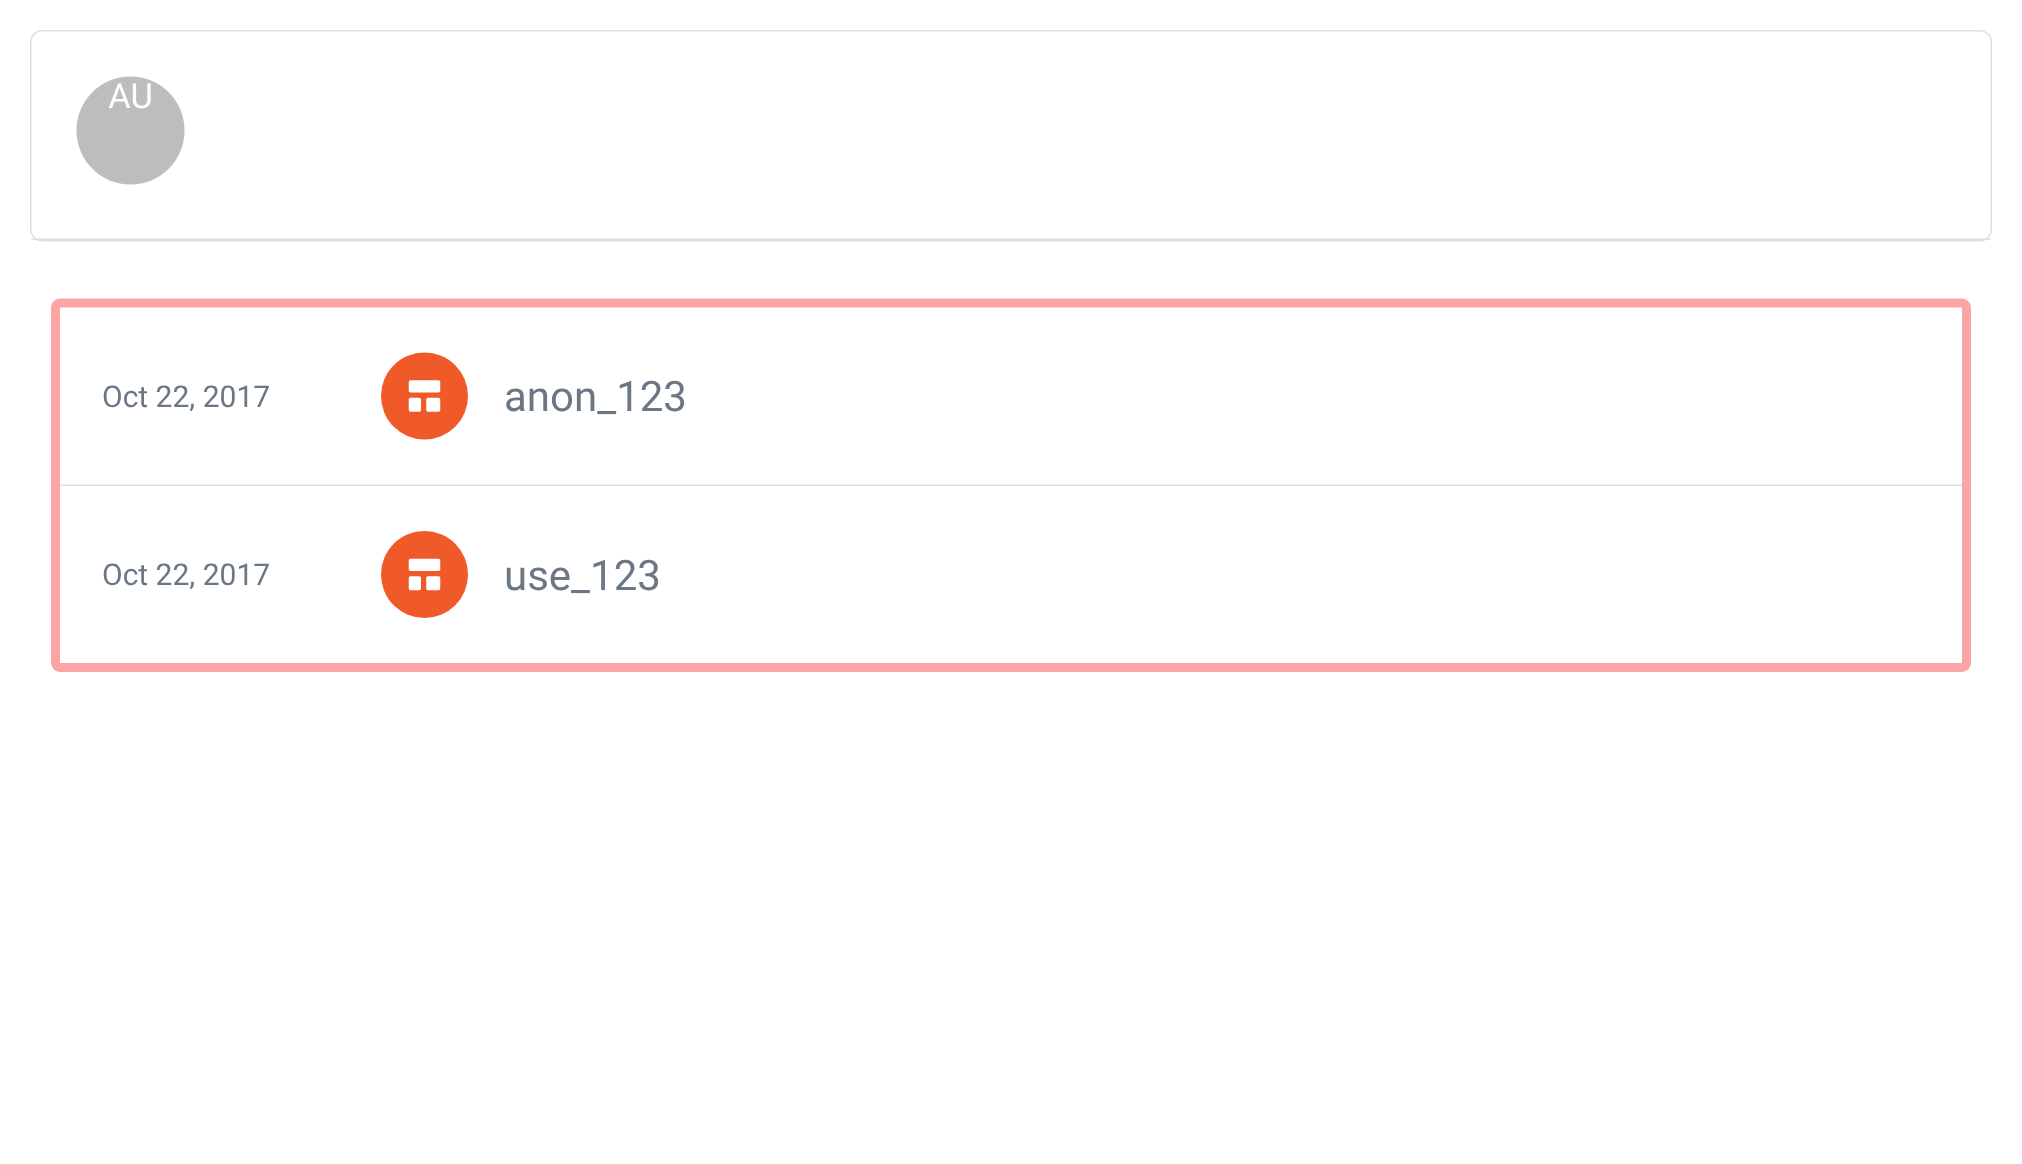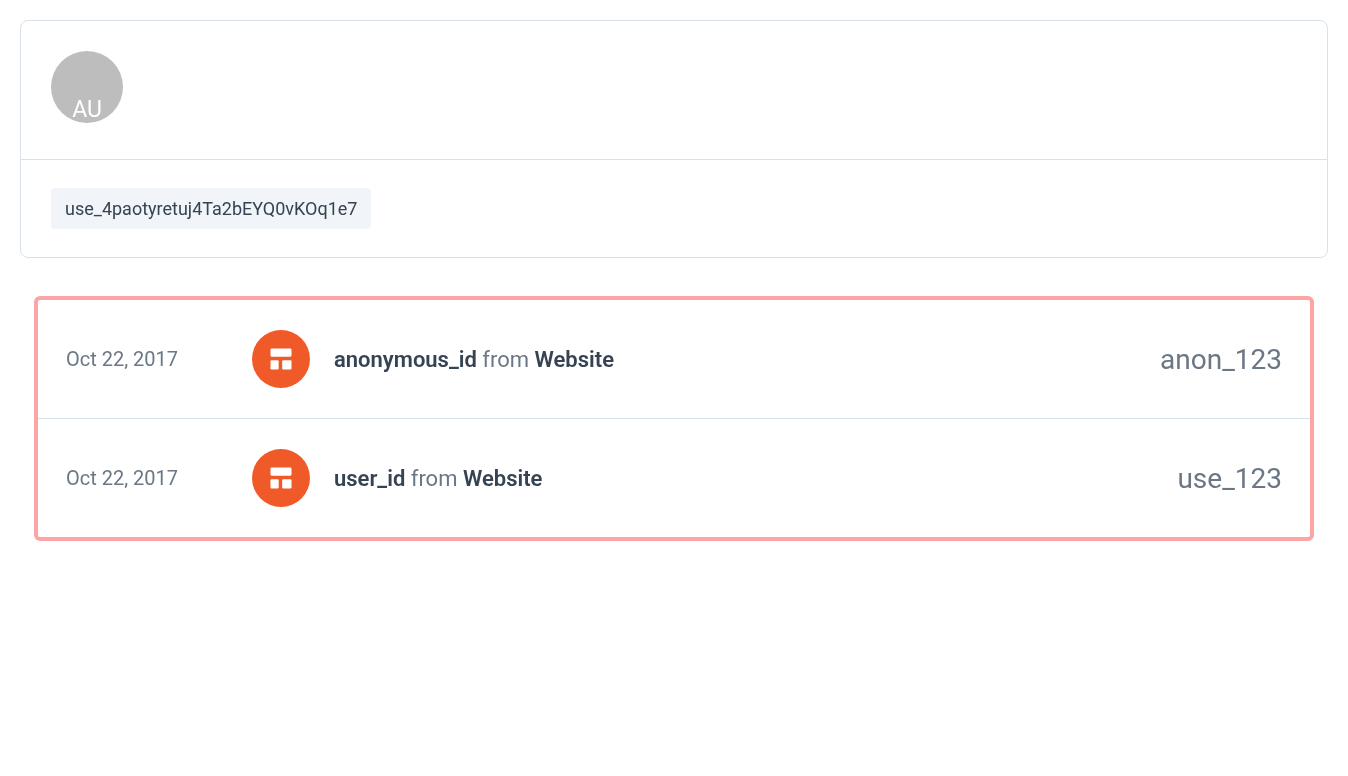--- a/index.html
+++ b/index.html
@@ -25,21 +25,21 @@
       align-items: center;
       padding: 30px 30px 36px 30px;
       border-bottom: 1px solid #d8e1ea;
     }
     .avatar {
       width: 72px;
       height: 72px;
       border-radius: 50%;
       background: #bdbdbd;
       display: flex;
-      align-items: flex-end;
+      align-items: flex-start;
       justify-content: center;
       color: #ffffff;
       font-size: 23px;
       font-weight: 400;
       margin-right: 36px;
       flex-shrink: 0;
     }
     .user-name {
       font-size: 30px;
       font-weight: 400;
@@ -66,21 +66,21 @@
     .tab {
       font-size: 22px;
       color: #354353;
       cursor: pointer;
     }
     .tab.active {
       color: #1a73e8;
     }
     .identities-table {
       margin-top: 38px;
-      border: 4px solid #fca5a5;
+      border: 6px solid #fca5a5;
       border-radius: 6px;
       margin-left: 14px;
       margin-right: 14px;
     }
     .identity-row {
       display: flex;
       align-items: center;
       padding: 30px 28px;
       border-bottom: 1px solid #d8e1ea;
     }
@@ -129,54 +129,41 @@
 </head>
 <body>
 
 <div class="container">
   <div class="card">
     <div class="card-header">
       <div class="avatar">
         <span>AU</span>
       </div>
     </div>
-    <div class="card-body">
-      <span class="id-chip">use_4paotyretuj4Ta2bEYQ0vKOq1e7</span>
-    </div>
   </div>
 
 
   <div class="identities-table">
     <div class="identity-row">
       <div class="identity-date">Oct 22, 2017</div>
       <div class="identity-icon">
         <svg viewBox="0 0 24 24" fill="none">
           <rect x="3" y="3" width="18" height="7" rx="1" fill="#ffffff"></rect>
           <rect x="3" y="13" width="7" height="8" rx="1" fill="#ffffff"></rect>
           <rect x="13" y="13" width="8" height="8" rx="1" fill="#ffffff"></rect>
         </svg>
       </div>
-      <div class="identity-description">
-        <span class="identity-key">anonymous_id</span>
-        <span>from</span>
-        <span class="identity-source">Website</span>
-      </div>
       <div class="identity-value">anon_123</div>
     </div>
 
     <div class="identity-row">
       <div class="identity-date">Oct 22, 2017</div>
       <div class="identity-icon">
         <svg viewBox="0 0 24 24" fill="none">
           <rect x="3" y="3" width="18" height="7" rx="1" fill="#ffffff"></rect>
           <rect x="3" y="13" width="7" height="8" rx="1" fill="#ffffff"></rect>
           <rect x="13" y="13" width="8" height="8" rx="1" fill="#ffffff"></rect>
         </svg>
       </div>
-      <div class="identity-description">
-        <span class="identity-key">user_id</span>
-        <span>from</span>
-        <span class="identity-source">Website</span>
-      </div>
       <div class="identity-value">use_123</div>
     </div>
   </div>
 </div>
 
 </body></html>

